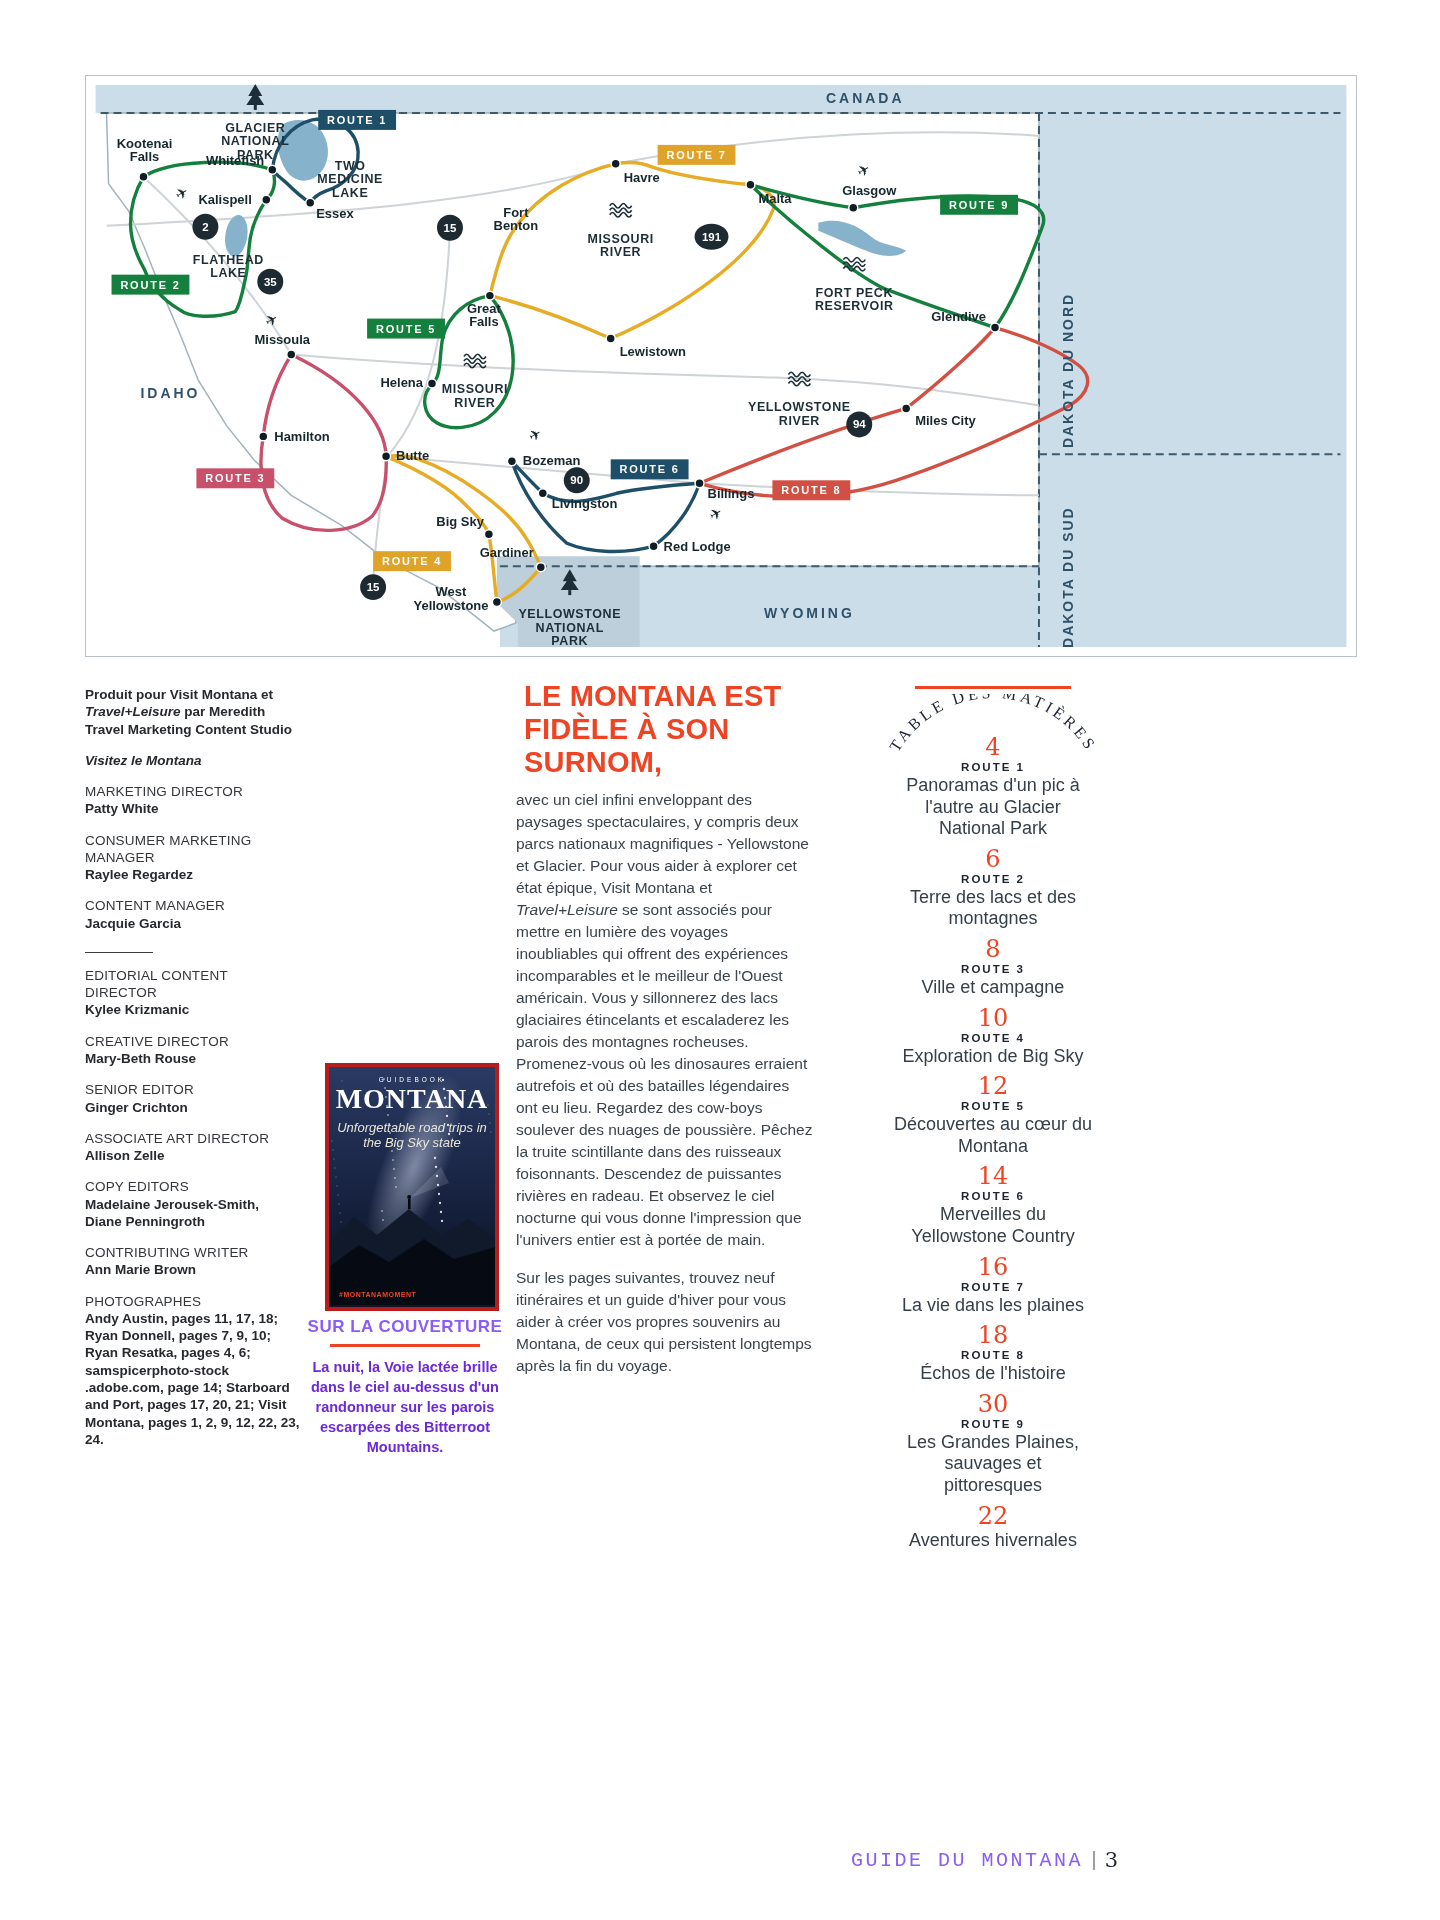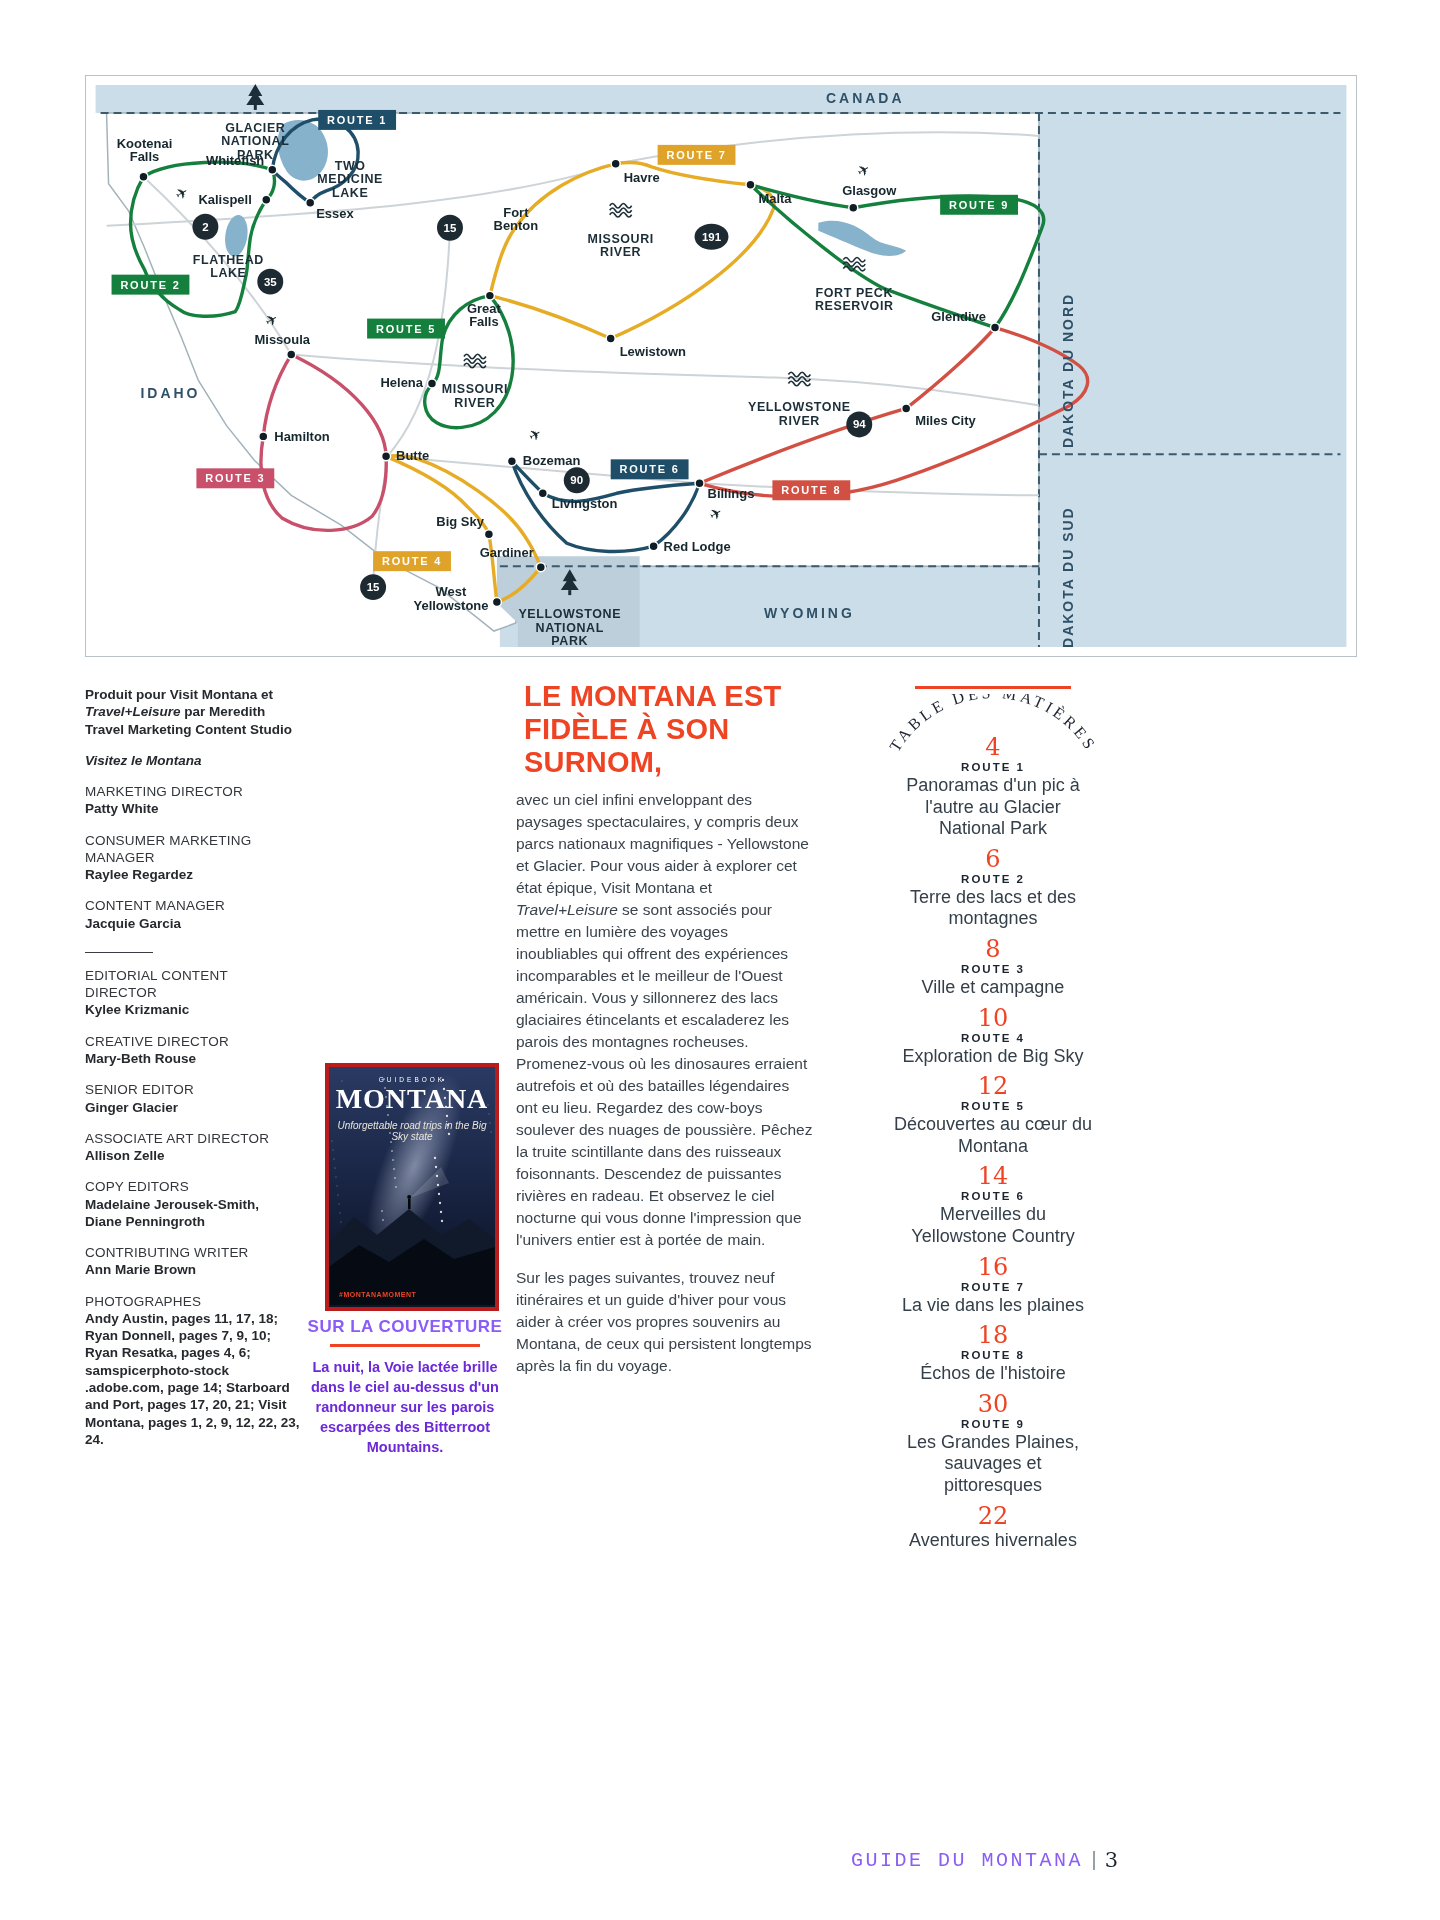--- a/index.html
+++ b/index.html
@@ -33,21 +33,21 @@
   
   .intro{position:absolute;left:516px;top:680px;width:298px;}
   .intro-heading{color:#ee4424;font-size:29px;line-height:1.14;font-weight:800;letter-spacing:.2px;margin:0 8px 10px;}
   .intro p{font-size:15.5px;line-height:1.42;color:#3a434c;margin:0 0 16px;}
 
   
   .cover{position:absolute;left:325px;top:1063px;width:166px;height:240px;border:4px solid #b91c1c;background:#0d1626;overflow:hidden;box-sizing:content-box;}
   .cover svg{position:absolute;left:0;top:0;}
   .cover-kicker{position:absolute;top:9px;width:100%;text-align:center;color:#fff;font-size:6.5px;letter-spacing:3px;}
   .cover-title{position:absolute;top:16px;width:100%;text-align:center;color:#fff;font-family:"Liberation Serif",serif;font-size:28px;font-weight:700;letter-spacing:1px;}
-  .cover-tagline{position:absolute;top:53px;width:100%;text-align:center;color:#e9e5da;font-style:italic;font-size:10px;}
+  .cover-tagline{position:absolute;top:53px;width:100%;text-align:center;color:#e9e5da;font-style:italic;font-size:13px;}
   .cover-hashtag{position:absolute;bottom:9px;left:10px;color:#ee4424;font-size:7px;font-weight:700;letter-spacing:.5px;}
 
   .sur-la{position:absolute;left:303px;top:1316px;width:204px;text-align:center;}
   .sur-la-title{color:#8b5cf6;font-weight:800;font-size:17px;letter-spacing:.5px;line-height:1.25;}
   .sur-la-rule{width:150px;height:3px;background:#ee4424;margin:7px auto 10px;}
   .sur-la-text{color:#6d28d9;font-weight:700;font-size:14.5px;line-height:1.38;}
 
   
   .toc{position:absolute;left:867px;top:686px;width:252px;text-align:center;}
   .toc-rule{width:156px;height:3px;background:#ee4424;margin:0 auto;}
@@ -244,21 +244,21 @@
         <div class="credit-role">CONSUMER MARKETING MANAGER</div>
         <div class="credit-name">Raylee Regardez</div>
         <div class="credit-role">CONTENT MANAGER</div>
         <div class="credit-name">Jacquie Garcia</div>
         <hr class="credits-divider">
         <div class="credit-role">EDITORIAL CONTENT DIRECTOR</div>
         <div class="credit-name">Kylee Krizmanic</div>
         <div class="credit-role">CREATIVE DIRECTOR</div>
         <div class="credit-name">Mary-Beth Rouse</div>
         <div class="credit-role">SENIOR EDITOR</div>
-        <div class="credit-name">Ginger Glacier</div>
+        <div class="credit-name">Ginger Crichton</div>
         <div class="credit-role">ASSOCIATE ART DIRECTOR</div>
         <div class="credit-name">Allison Zelle</div>
         <div class="credit-role">COPY EDITORS</div>
         <div class="credit-name">Madelaine Jerousek-Smith,</div>
         <div class="credit-name">Diane Penningroth</div>
         <div class="credit-role">CONTRIBUTING WRITER</div>
         <div class="credit-name">Ann Marie Brown</div>
         <div class="credit-role">PHOTOGRAPHES</div>
         <div class="credit-name">Andy Austin, pages 11, 17, 18; Ryan Donnell, pages 7, 9, 10; Ryan Resatka, pages 4, 6; samspicerphoto-stock .adobe.com, page 14; Starboard and Port, pages 17, 20, 21; Visit Montana, pages 1, 2, 9, 12, 22, 23, 24.</div>
       </div>

